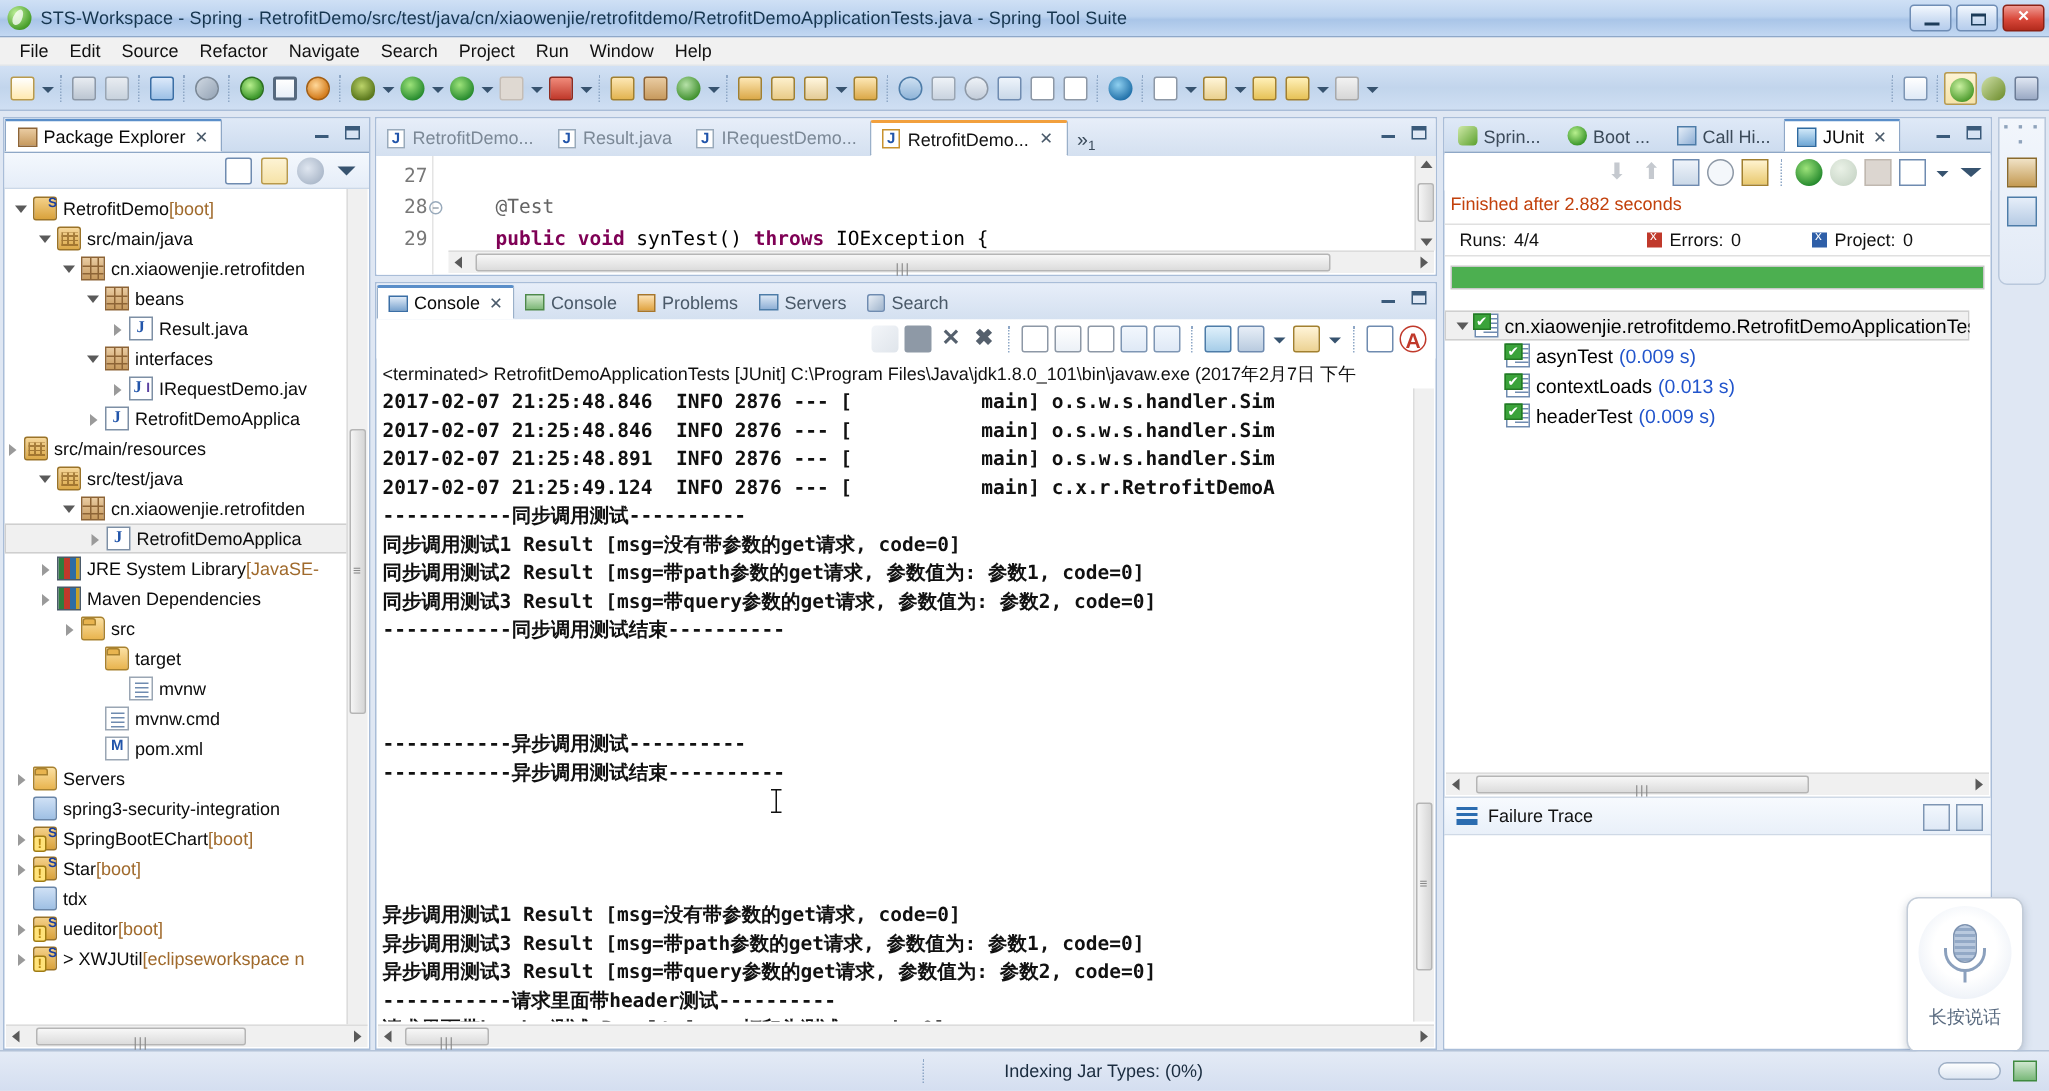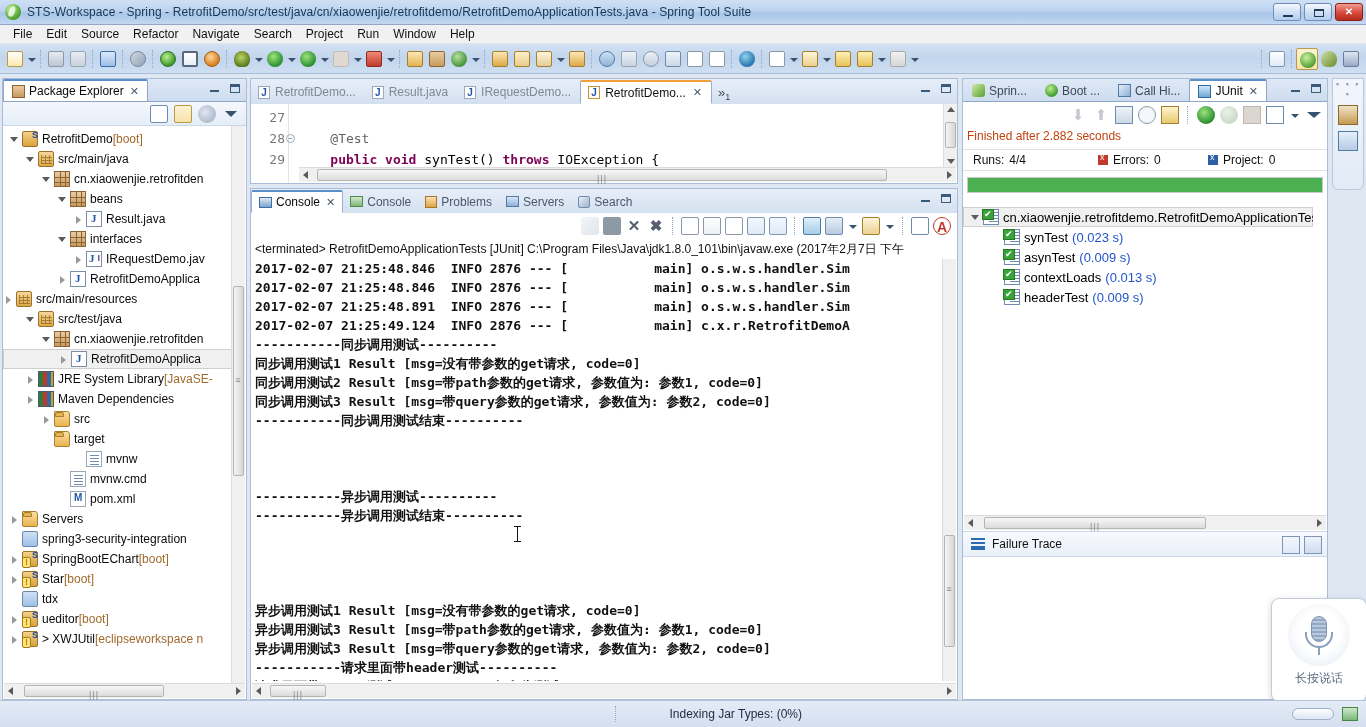--- a/index.html
+++ b/index.html
@@ -235,21 +235,21 @@
   
   .statusbar { position:absolute; left:0; bottom:0; width:1366px; height:27px;
      background:linear-gradient(180deg,#e4ebf6,#d4def0); border-top:1px solid #b4c3d8;
      display:flex; align-items:center;gap:44px; }
   .sb-sep { width:2px; height:16px; border-left:1px dotted #8ea7c6; margin:0 8px; }
   .sb-text { font-size:12px; color:#1a2c3f; }
   .sb-right { position:absolute; right:8px; display:flex; align-items:center; gap:8px;}
   .sb-prog { width:42px; height:12px; border:1px solid #9fb0c6; border-radius:6px; background:linear-gradient(180deg,#fdfefe,#dde6f2);}
 
   
-  #mic { position:absolute; left:1271px; top:598px; width:96px; height:104px;
+  #mic { position:absolute; left:1271px; top:598px; width:78px; height:104px;
      background:#fff; border:1px solid #c3ccd8; border-radius:8px; box-shadow:0 2px 6px rgba(60,80,110,.25);}
   .mic-circle { width:62px; height:62px; margin:5px auto 0; border-radius:50%;
      background: radial-gradient(circle at 50% 45%, #ffffff 45%, #eef2f8 75%, #e2e9f4 100%);
      position:relative; }
   .mic-body { position:absolute; left:50%; top:12px; transform:translateX(-50%); width:16px; height:26px; border-radius:8px;
      background: repeating-linear-gradient(0deg,#93a9c6 0 2px,#b9c9de 2px 4px); border:1px solid #7e93b0;}
   .mic-arc { position:absolute; left:50%; top:28px; transform:translateX(-50%); width:28px; height:16px;
      border:2px solid #8ba0bd; border-top:none; border-radius:0 0 16px 16px;}
   .mic-stem { position:absolute; left:50%; top:43px; transform:translateX(-50%); width:2px; height:8px; background:#8ba0bd;}
   .mic-label { text-align:center; font-size:12px; color:#5a6b80; margin-top:4px; }
@@ -529,21 +529,21 @@
         <div class="trow" style="padding-left: 22px;">
           <span class="twist closed"></span>
           <span class="ticon i-lib"></span>
           <span>Maven Dependencies</span>
         </div>
         <div class="trow" style="padding-left: 38px;">
           <span class="twist closed"></span>
           <span class="ticon i-folder"></span>
           <span>src</span>
         </div>
-        <div class="trow" style="padding-left: 38px;">
+        <div class="trow" style="padding-left: 54px;">
           <span class="twist"></span>
           <span class="ticon i-folder"></span>
           <span>target</span>
         </div>
         <div class="trow" style="padding-left: 54px; margin-left: 16px;">
           <span class="twist"></span>
           <span class="ticon i-file"></span>
           <span>mvnw</span>
         </div>
         <div class="trow" style="padding-left: 54px;">
@@ -840,26 +840,20 @@
 
     <div class="ju-tree" id="junit-tree">
         <div class="jurow sel" style="padding-left: 6px;">
           <span class="twist open"></span>
           <span class="ticon i-testcls"></span>
           <span>cn.xiaowenjie.retrofitdemo.RetrofitDemoApplicationTes</span>
         </div>
         <div class="jurow" style="padding-left: 28px;">
           <span class="twist"></span>
           <span class="ticon i-testcls"></span>
-          <span>synTest</span>
-          <span class="ju-time">(0.023 s)</span>
-        </div>
-        <div class="jurow" style="padding-left: 28px;">
-          <span class="twist"></span>
-          <span class="ticon i-testcls"></span>
           <span>asynTest</span>
           <span class="ju-time">(0.009 s)</span>
         </div>
         <div class="jurow" style="padding-left: 28px;">
           <span class="twist"></span>
           <span class="ticon i-testcls"></span>
           <span>contextLoads</span>
           <span class="ju-time">(0.013 s)</span>
         </div>
         <div class="jurow" style="padding-left: 28px;">

